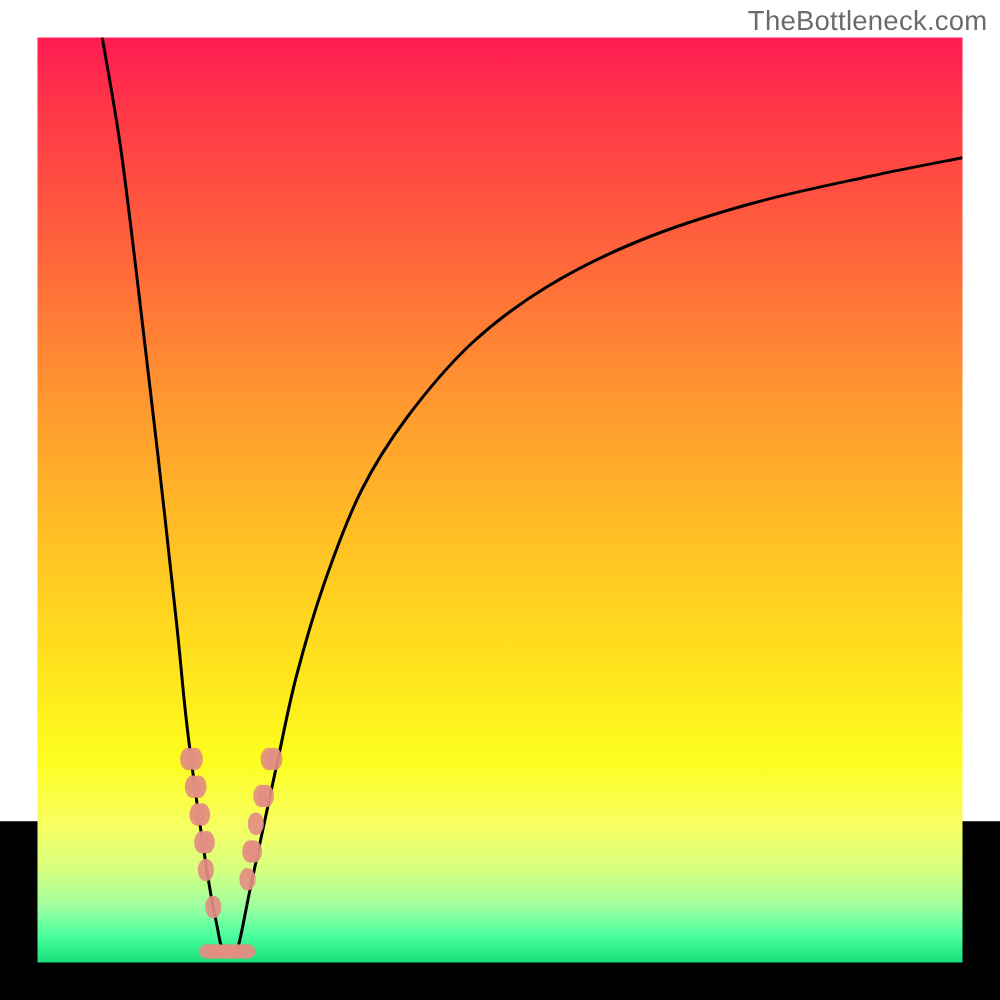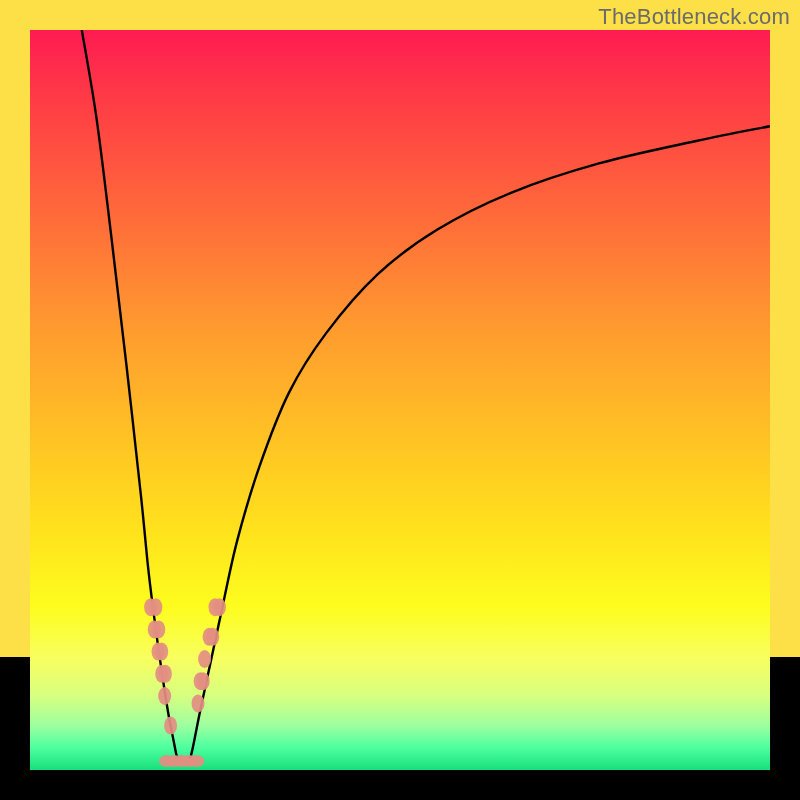--- a/index.html
+++ b/index.html
@@ -10,21 +10,21 @@
     overflow: hidden;
     background: #000;
     font-family: Arial, Helvetica, sans-serif;
   }
   .frame {
     position: absolute;
     left: 0;
     top: 0;
     width: 800px;
     height: 657px;
-    background: #fde047;
+    background: #ffffff;
   }
   .plot-area {
     position: absolute;
     left: 30px;
     top: 30px;
     width: 740px;
     height: 740px;
     background: linear-gradient(
       to bottom,
       #ff1b52 0%,

